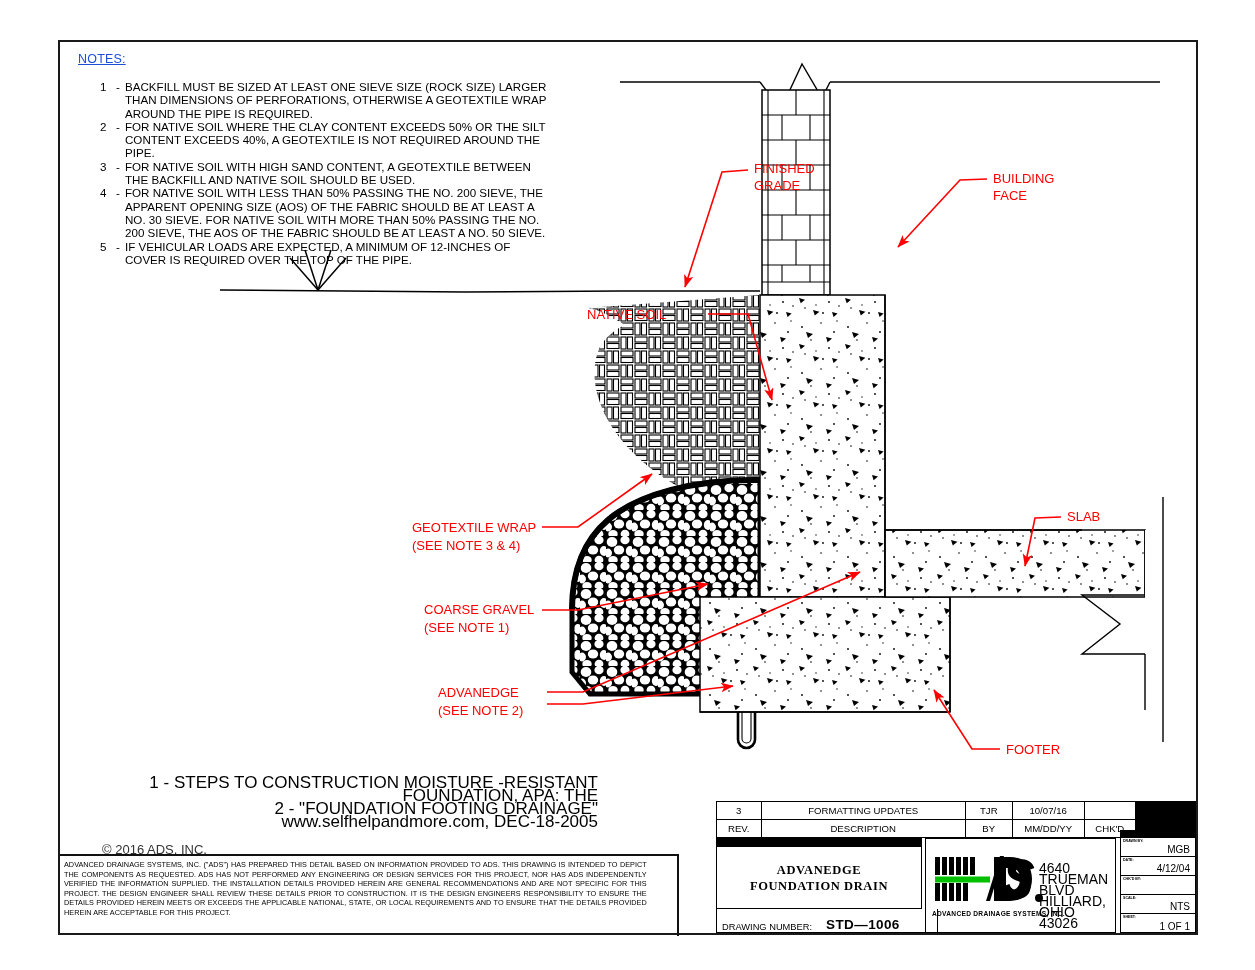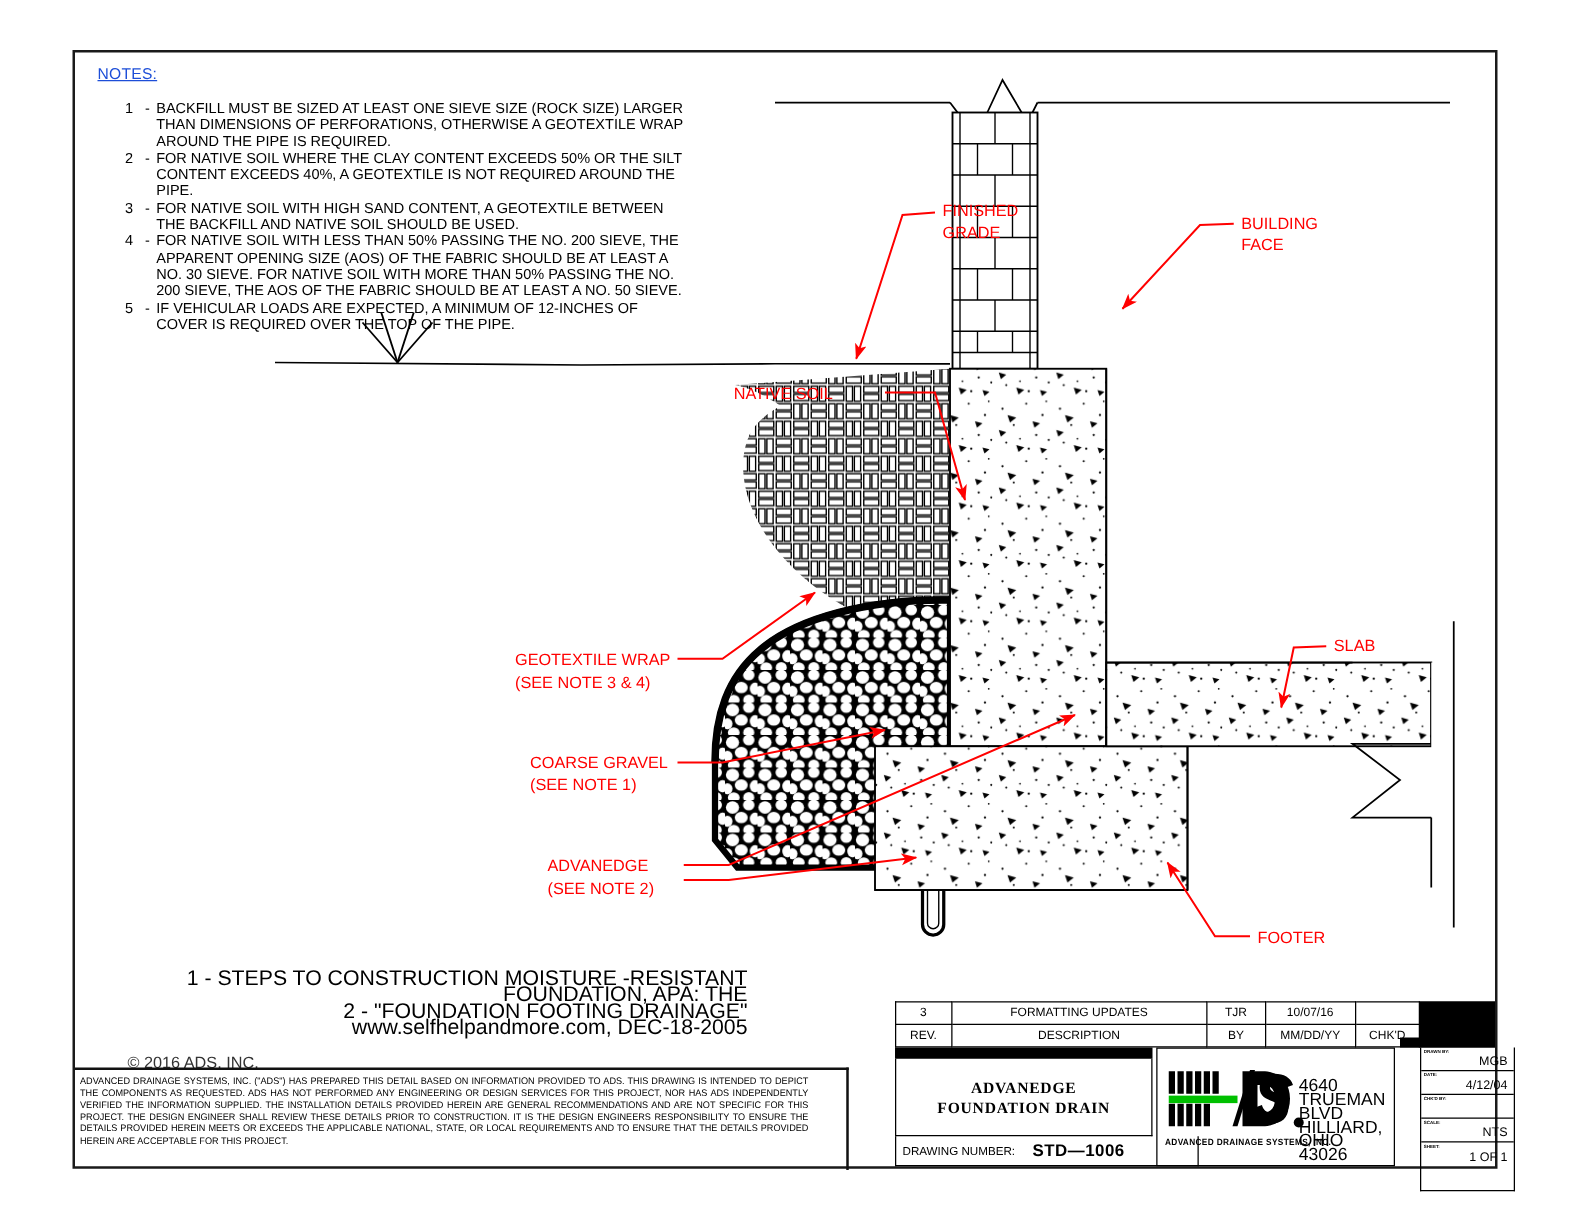--- a/index.html
+++ b/index.html
@@ -32,30 +32,30 @@
   table.rev{border-collapse:collapse;position:absolute;left:0;top:0;width:420px;}
   table.rev td{border:1px solid #000;font-size:9.6px;text-align:center;height:17px;color:#000;padding:0;}
   .rev-c1{width:38px;}.rev-c2{width:178px;}.rev-c3{width:40px;}.rev-c4{width:62px;}.rev-c5{width:44px;}
   #blk-right{position:absolute;left:420px;top:0;width:60px;height:37px;background:#000;}
 
   #tb-main{position:absolute;left:0;top:37px;width:480px;height:95px;}
   #tb-blackstrip{position:absolute;left:0;top:0;width:206px;height:9px;background:#000;}
   #tb-name{position:absolute;left:0;top:9px;width:206px;height:62px;border:1px solid #000;border-top:none;box-sizing:border-box;
      display:flex;flex-direction:column;align-items:center;justify-content:center;}
   #tb-name div{font-family:"Liberation Serif",serif;font-weight:bold;font-size:12.5px;letter-spacing:.6px;line-height:16px;color:#000;}
-  #tb-dwg{position:absolute;left:0;top:71px;width:243px;height:24px;border:1px solid #000;border-top:none;box-sizing:border-box;display:flex;align-items:center;}
+  #tb-dwg{position:absolute;left:0;top:71px;width:222px;height:24px;border:1px solid #000;border-top:none;box-sizing:border-box;display:flex;align-items:flex-end;}
   #tb-dwg .lbl{font-size:9.3px;padding-left:5px;color:#000;}
   #tb-dwg .val{font-size:13.5px;font-weight:bold;padding-left:14px;letter-spacing:.4px;color:#000;}
 
   #tb-logo{position:absolute;left:209px;top:0px;width:191px;height:95px;border:1px solid #000;box-sizing:border-box;}
   #logo-art{position:absolute;left:8px;top:14px;width:112px;height:56px;}
   #logo-sub{position:absolute;left:6px;top:70px;font-size:7.2px;font-weight:bold;letter-spacing:.3px;color:#000;transform:scaleX(.92);transform-origin:left;}
   #logo-addr{position:absolute;left:113px;top:24px;font-size:14px;line-height:11px;color:#000;}
 
-  #tb-meta{position:absolute;left:420px;top:0px;width:76px;height:115px;border:1px solid #000;border-top:none;box-sizing:border-box;}
+  #tb-meta{position:absolute;left:404px;top:0px;width:76px;height:95px;border:1px solid #000;border-top:none;box-sizing:border-box;}
   .meta-row{position:relative;height:19px;border-bottom:1px solid #000;box-sizing:border-box;}
   .meta-row:last-child{border-bottom:none;}
   .meta-lbl{position:absolute;left:2px;top:1px;font-size:3.6px;font-weight:bold;color:#000;letter-spacing:0;}
   .meta-val{position:absolute;right:5px;bottom:1px;font-size:10px;color:#000;}
   #meta-black{position:absolute;left:404px;top:-8px;width:76px;height:8px;background:#000;}
 
   
   #draw{position:absolute;left:0;top:0;width:1140px;height:895px;}
   .red{fill:none;stroke:#ff0000;stroke-width:1.6;}
   .redtxt{fill:#ff0000;font-family:"Liberation Sans",sans-serif;font-size:13px;}

